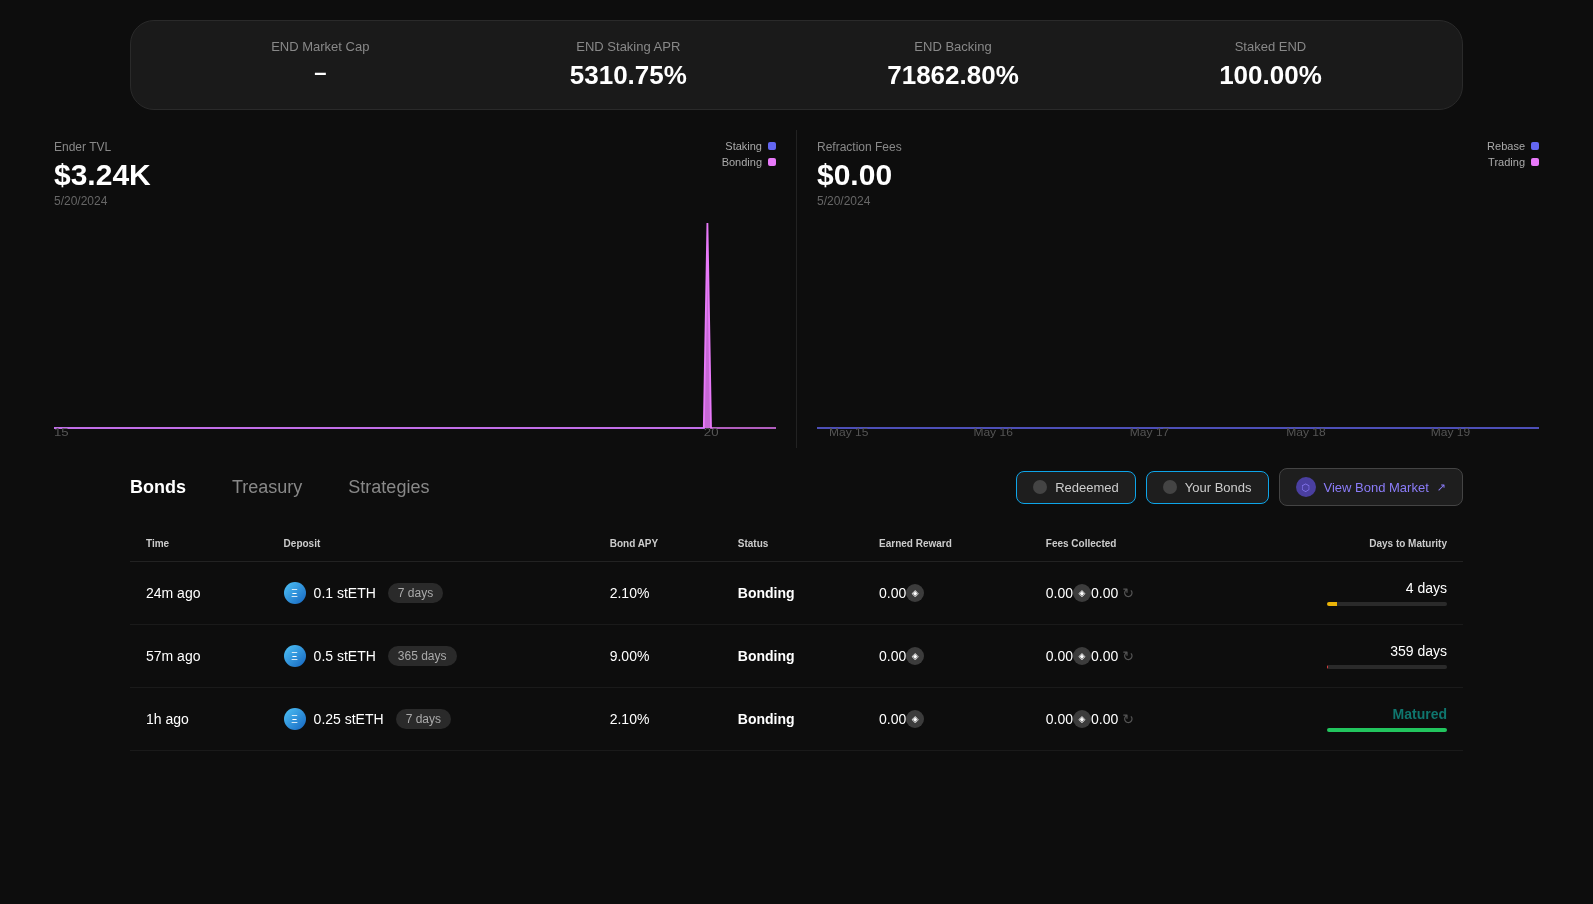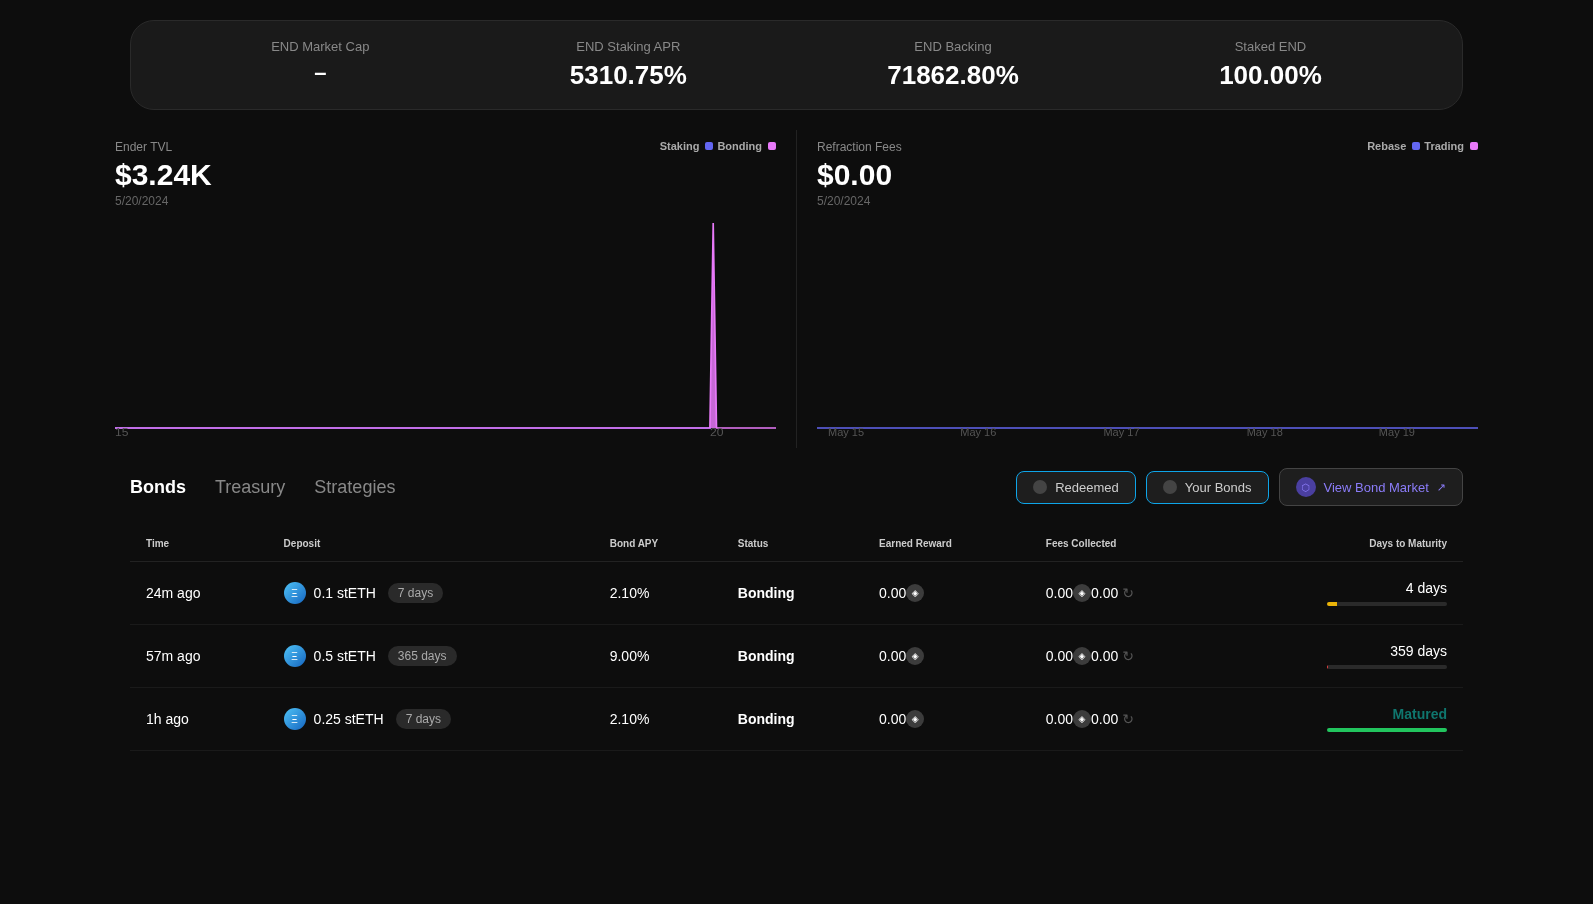--- a/index.html
+++ b/index.html
@@ -34,21 +34,21 @@
       color: #fff;
       font-size: 26px;
       font-weight: 600;
     }
     .stat-value.dash {
       font-size: 22px;
     }
 
     
     .charts-section {
-      margin: 10px 115px;
+      margin: 10px 54px;
       display: flex;
       gap: 0;
     }
     .chart-container {
       flex: 1;
       padding: 10px 0;
       position: relative;
     }
     .chart-title {
       color: #888;
@@ -64,23 +64,22 @@
     .chart-date {
       color: #666;
       font-size: 12px;
       margin-bottom: 10px;
     }
     .chart-legend {
       position: absolute;
       top: 10px;
       right: 0;
       display: flex;
-      flex-direction: row;
+      flex-direction: column;
       gap: 4px;
-      font-weight: bold;
     }
     .legend-item {
       display: flex;
       align-items: center;
       gap: 6px;
       font-size: 11px;
       color: #aaa;
       justify-content: flex-end;
     }
     .legend-dot {
@@ -102,21 +101,21 @@
 
     
     .tabs-row {
       display: flex;
       align-items: center;
       justify-content: space-between;
       margin-bottom: 20px;
     }
     .tabs {
       display: flex;
-      gap: 29px;
+      gap: 46px;
       align-items: center;
     }
     .tab {
       font-size: 18px;
       cursor: pointer;
       padding: 4px 0;
       color: #888;
     }
     .tab.active {
       color: #fff;

